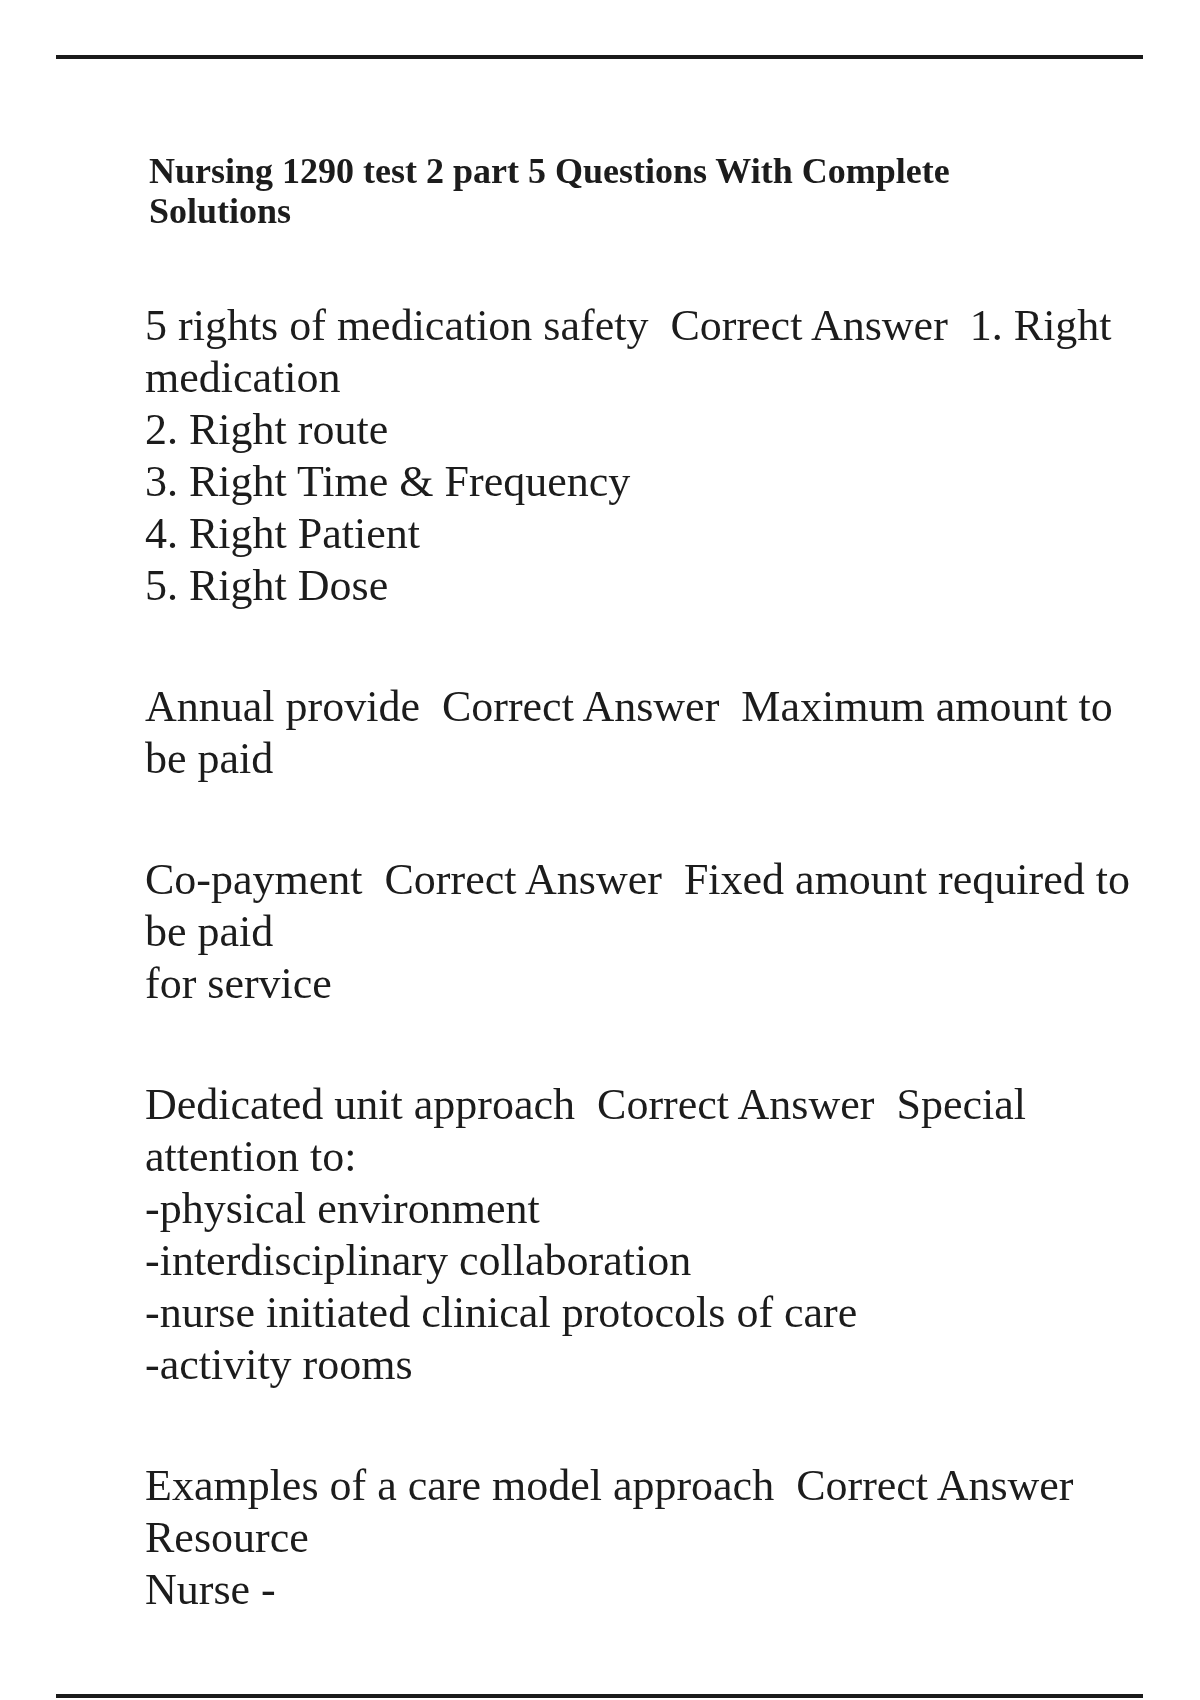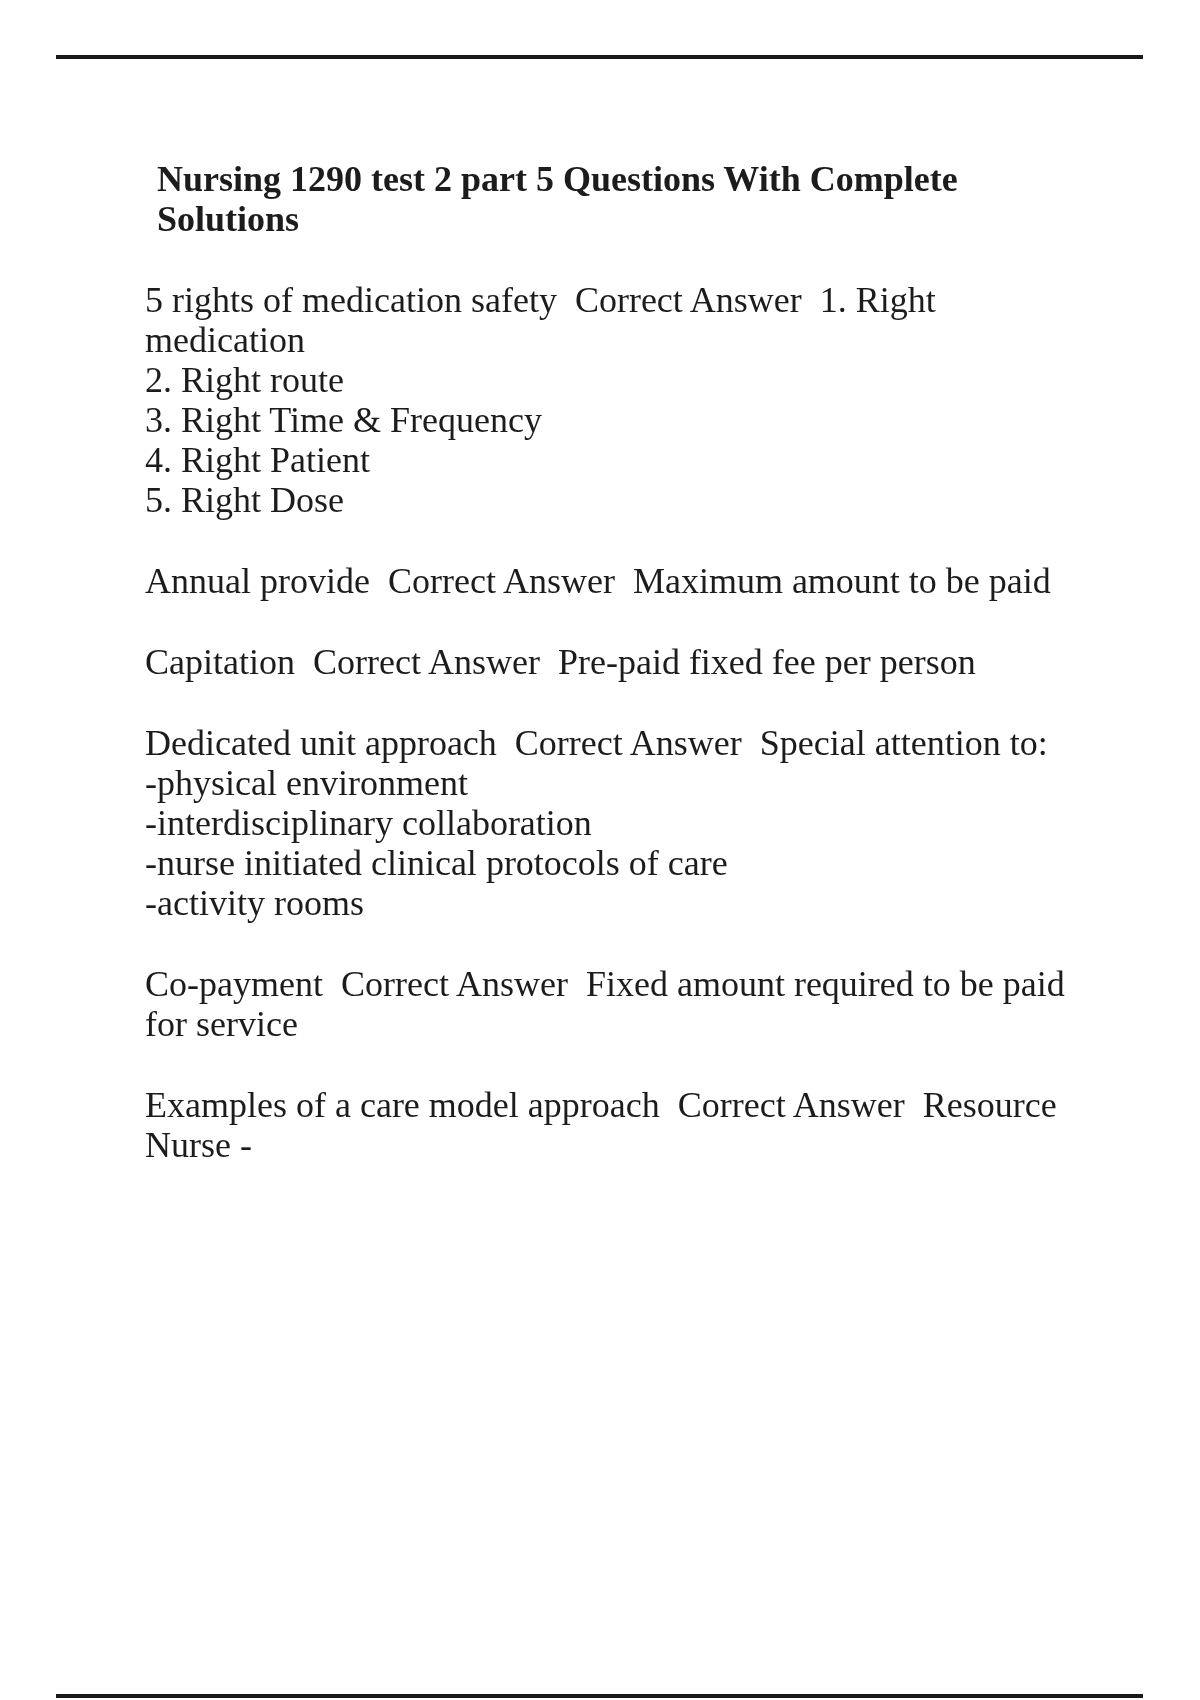--- a/index.html
+++ b/index.html
@@ -32,28 +32,28 @@
   .content {
     position: absolute;
     left: 145px;
     top: 147px;
     width: 1020px;
   }
   h1.doc-title {
     font-size: 36px;
     line-height: 40px;
     font-weight: 700;
-    margin: 12px;
+    margin: 4px;
     white-space: pre-wrap;
   }
   p.qa {
-    font-size: 36px;
-    line-height: 40px;
+    font-size: 44px;
+    line-height: 52px;
     font-weight: 400;
-    margin: 41px 0 0 0;
+    margin: 69px 0 0 0;
     white-space: pre-wrap;
   }
 </style>
 </head>
 <body>
 
 <div class="page">
   <div class="rule rule-top"></div>
 
   <div class="content">
@@ -62,31 +62,30 @@
 
     <p class="qa"><span>5 rights of medication safety</span><span>  </span><span>Correct Answer</span><span>  </span><span>1. Right
 medication
 2. Right route
 3. Right Time &amp; Frequency
 4. Right Patient
 5. Right Dose</span></p>
 
     <p class="qa"><span>Annual provide</span><span>  </span><span>Correct Answer</span><span>  </span><span>Maximum amount to be paid</span></p>
 
-    <p class="qa"><span>Capitation</span><span>  </span><span>Correct Answer</span><span>  </span><span>Pre-paid fixed fee per person</span></p>
 
+
+    <p class="qa"><span>Co-payment</span><span>  </span><span>Correct Answer</span><span>  </span><span>Fixed amount required to be paid
+for service</span></p>
 
     <p class="qa"><span>Dedicated unit approach</span><span>  </span><span>Correct Answer</span><span>  </span><span>Special attention to:
 -physical environment
 -interdisciplinary collaboration
 -nurse initiated clinical protocols of care
 -activity rooms</span></p>
-
-    <p class="qa"><span>Co-payment</span><span>  </span><span>Correct Answer</span><span>  </span><span>Fixed amount required to be paid
-for service</span></p>
 
 
     <p class="qa"><span>Examples of a care model approach</span><span>  </span><span>Correct Answer</span><span>  </span><span>Resource
 Nurse -</span></p>
   </div>
 
   <div class="rule rule-bottom"></div>
 </div>
 
 </body></html>

